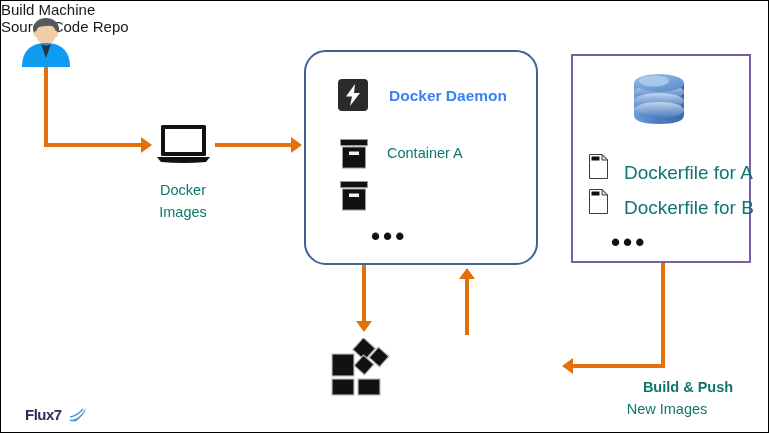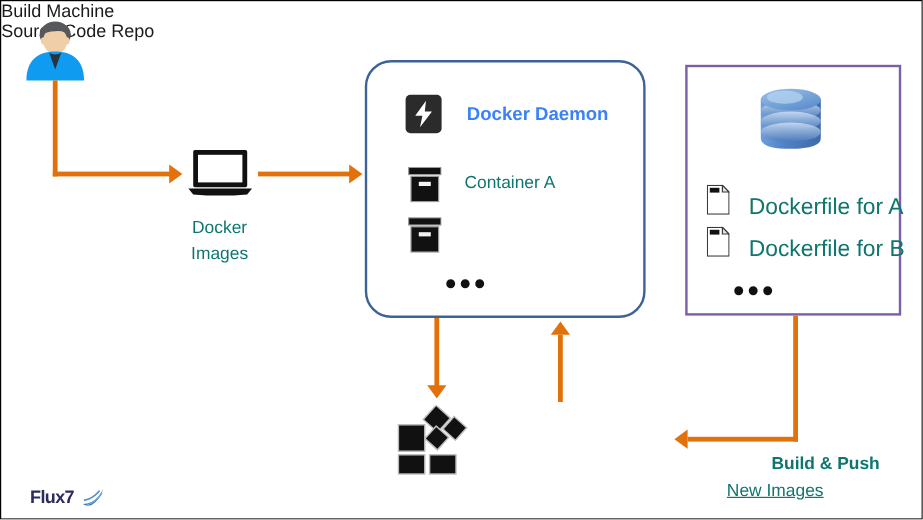--- a/index.html
+++ b/index.html
@@ -271,21 +271,21 @@
   </div>
   <div class="label" style="left:623px; top:194px; font-size:19px;">Dockerfile for B</div>
 
   <div class="dots center" style="left:610px; top:228px; width:60px;">•••</div>
 
   <div class="oline" style="left:660px; top:262px; width:4px; height:105px;"></div>
   <div class="oline" style="left:572px; top:363px; width:92px; height:4px;"></div>
   <div class="oarrow arrow-left" style="left:561px; top:357px;"></div>
 
   <div class="label center" style="left:622px; top:377px; width:130px;font-weight:bold;">Build &amp; Push</div>
-  <div class="label center" style="left:580px; top:399px; width:130px;text-decoration:underline;">New Images</div>
+  <div class="label center" style="left:601px; top:399px; width:130px;">New Images</div>
 
   <div id="flux7-logo">
     <span class="wordmark">Flux7</span>
     <svg width="20" height="18" viewBox="0 0 20 18" style="position:absolute; left:42px; top:2px;" xmlns="http://www.w3.org/2000/svg">
       <path d="M2 14 Q10 14 15 8 Q18 4 19 1 Q17 10 9 15 Q5 16 2 14 Z" fill="#2f6fb5"></path>
       <path d="M3 11 Q10 10 16 3" stroke="#4f8fd0" stroke-width="1.4" fill="none"></path>
       <path d="M5 15 Q12 13 18 5" stroke="#6aa6de" stroke-width="1.2" fill="none"></path>
     </svg>
   </div>
 

